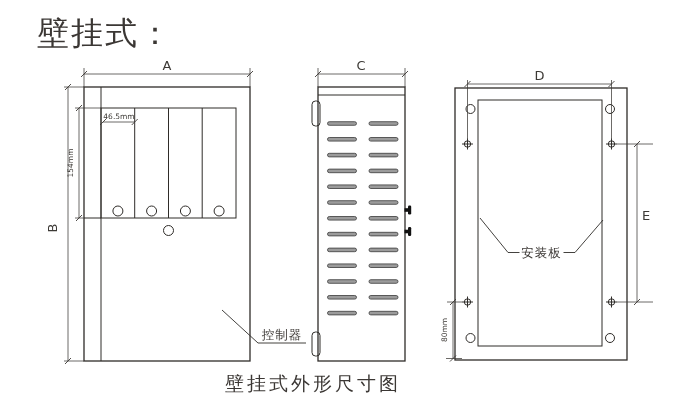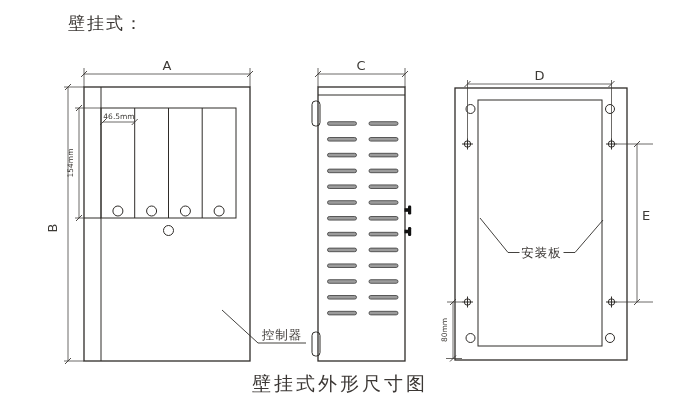--- a/index.html
+++ b/index.html
@@ -10,24 +10,24 @@
     --bg:#ffffff;
   }
   html,body{margin:0;padding:0;}
   body{
     width:700px;height:412px;position:relative;overflow:hidden;
     background:var(--bg);
     font-family:"Liberation Sans","DejaVu Sans",sans-serif;
   }
   .title{
     position:absolute;left:37px;top:12px;
-    font-size:17px;letter-spacing:2px;color:var(--text);font-weight:500;margin-left:31px;
+    font-size:32px;letter-spacing:2px;color:var(--text);font-weight:500;
   }
   .caption{
-    position:absolute;left:225px;top:371px;width:230px;text-align:center;
+    position:absolute;left:225px;top:371px;width:230px;text-align:left;
     font-size:19px;letter-spacing:3px;color:var(--text);font-weight:500;
   }
   svg{position:absolute;left:0;top:0;}
   .body-line{stroke:var(--line);stroke-width:1.3;fill:none;}
   .detail-line{stroke:var(--line);stroke-width:1;fill:none;}
   .hole{stroke:var(--line);stroke-width:1;fill:#ffffff;}
   .dim-line{stroke:var(--dim);stroke-width:0.75;fill:none;}
   .tick{stroke:var(--dim);stroke-width:0.9;fill:none;}
   .leader{stroke:var(--line);stroke-width:0.9;fill:none;}
   .slot{stroke:#3a3a3a;stroke-width:0.8;fill:var(--slot);}

